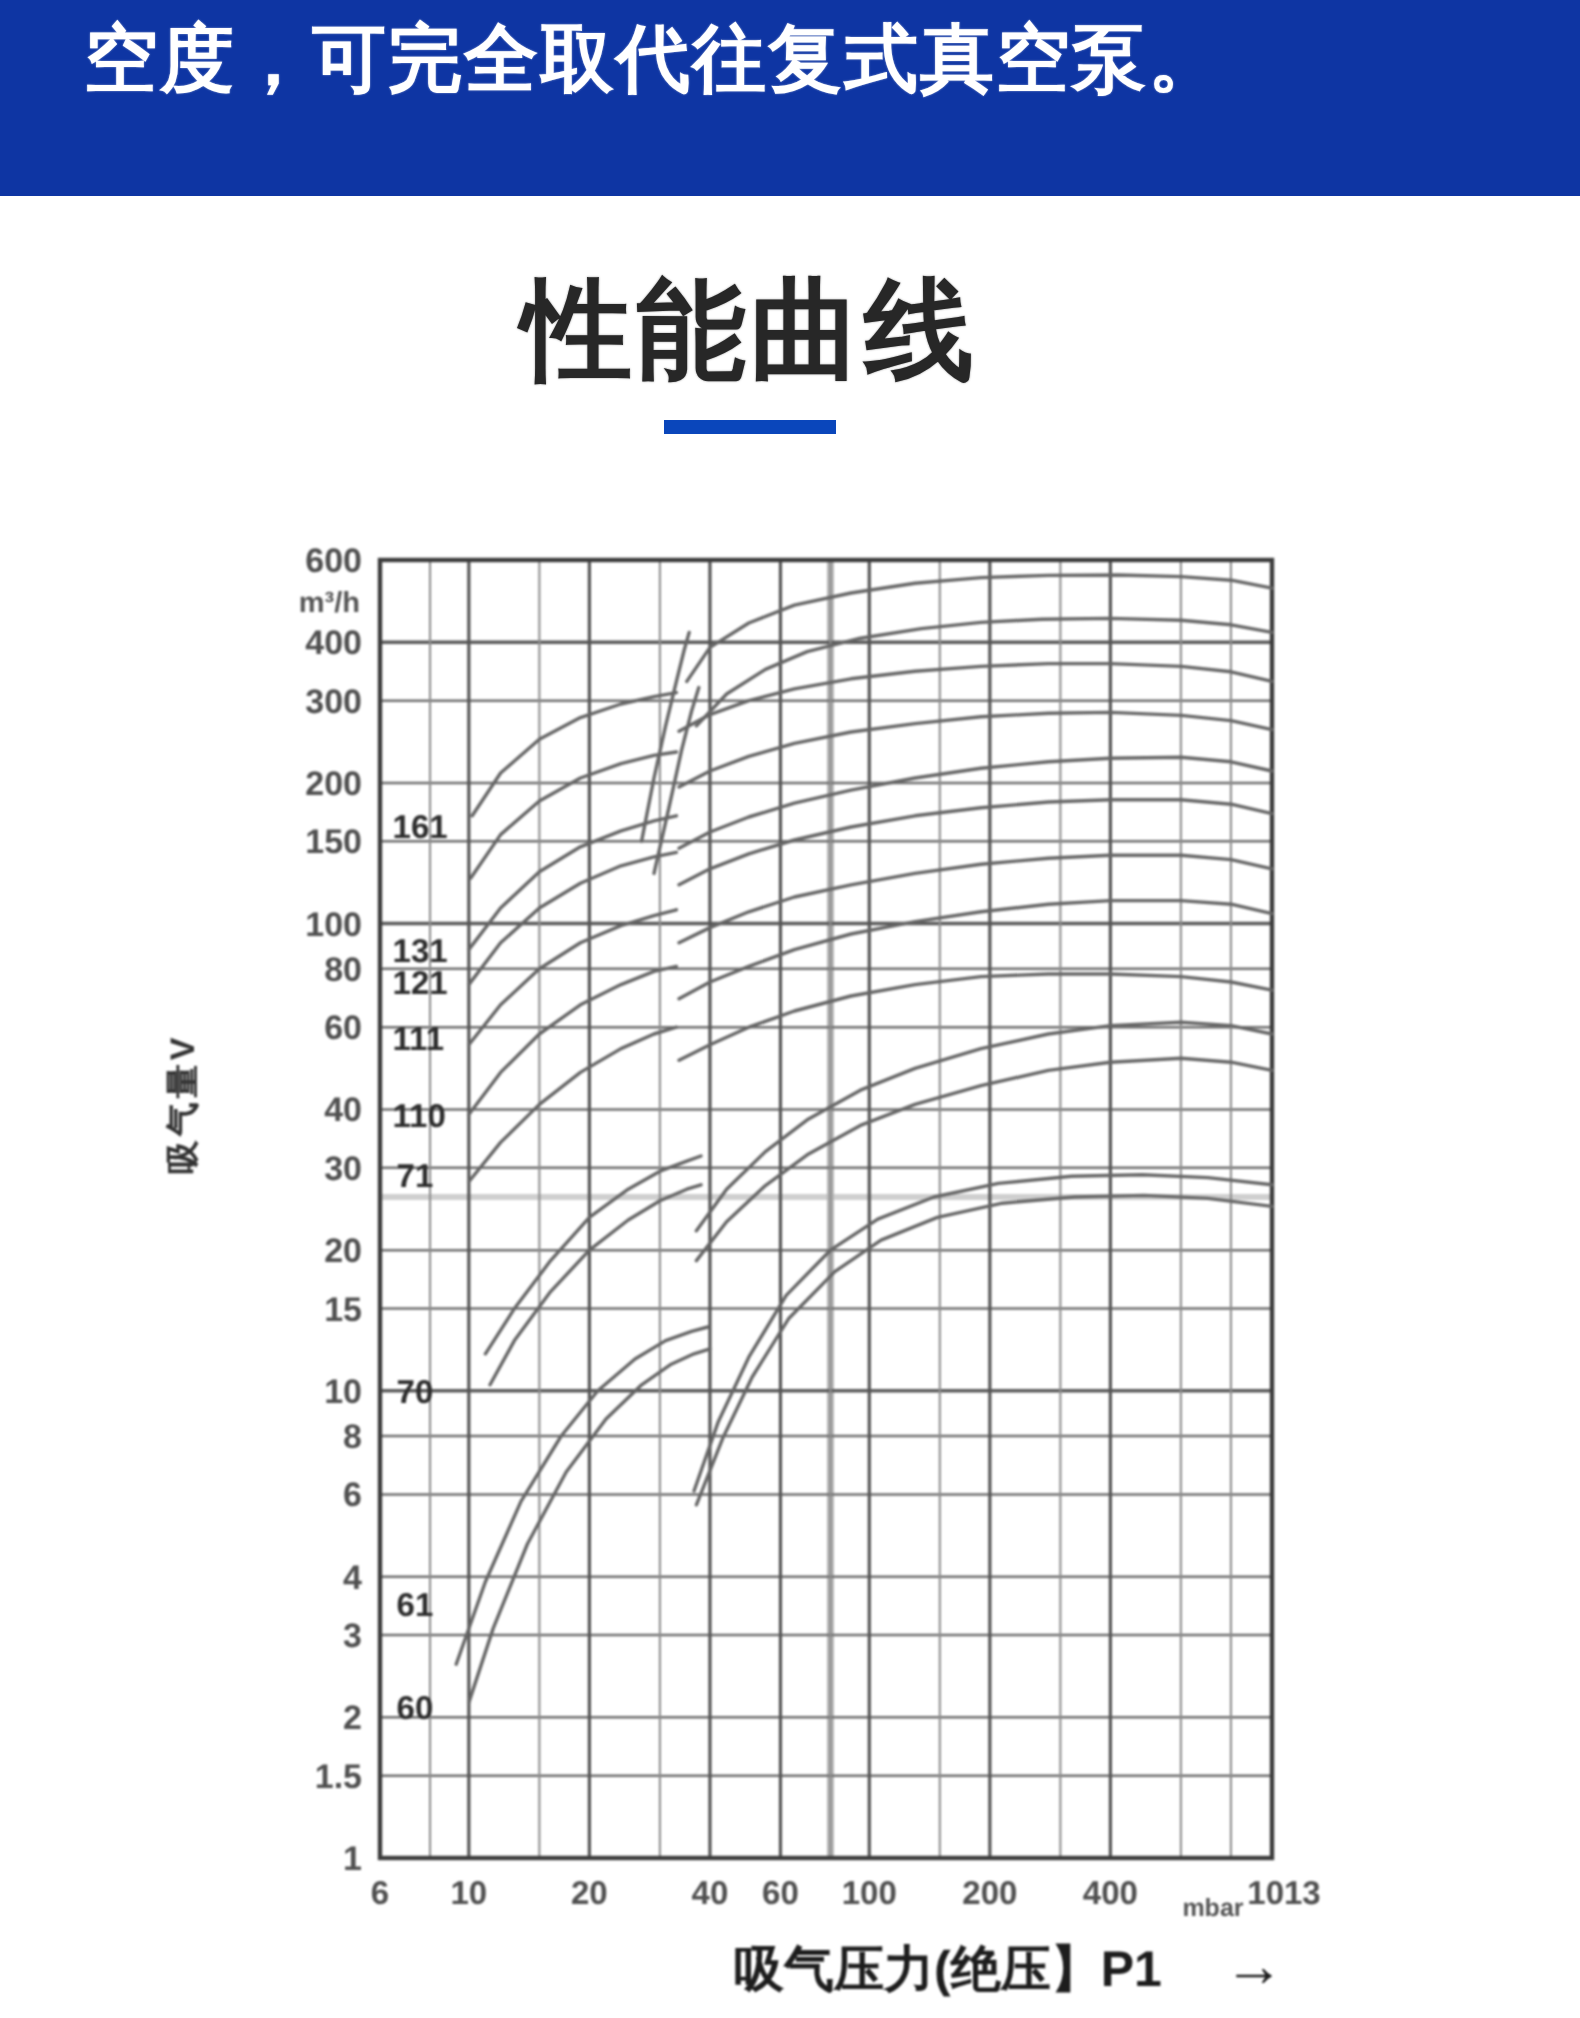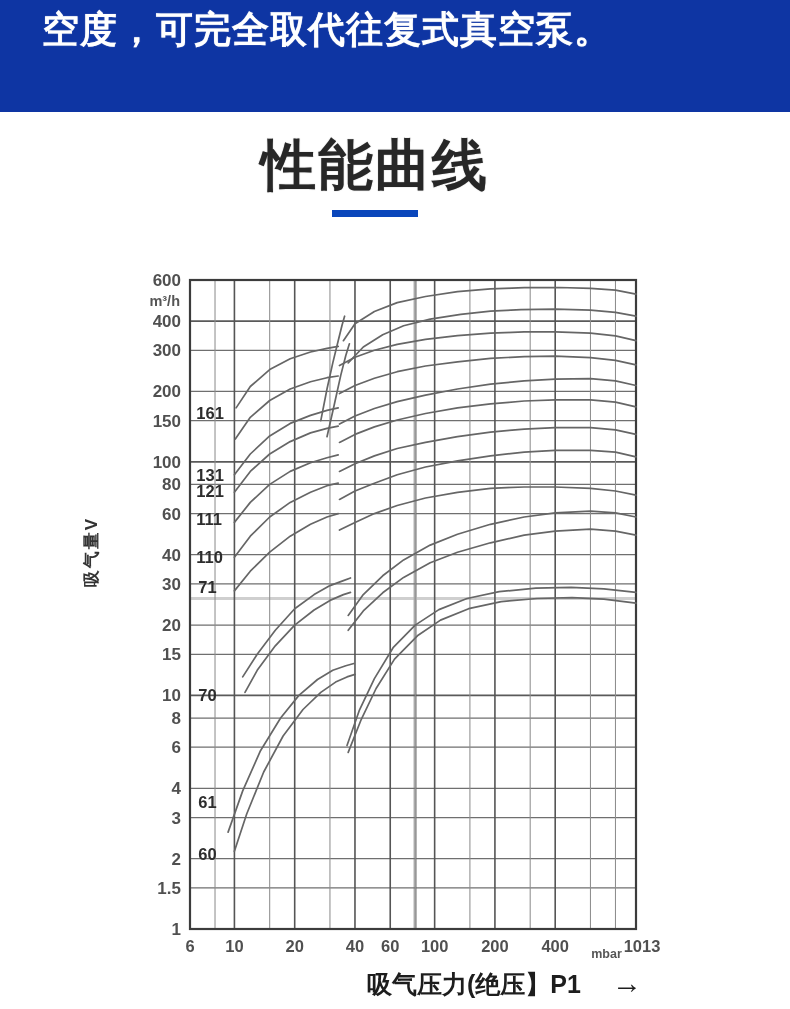--- a/index.html
+++ b/index.html
@@ -1,21 +1,21 @@
 <!DOCTYPE html>
 <html><head>
 <meta charset="utf-8">
 <style>
   html,body{margin:0;padding:0;}
   body{
     width:790px;height:1009px;position:relative;overflow:hidden;
     background:#ffffff;font-family:"Liberation Sans",sans-serif;
   }
   .banner{
-    position:absolute;top:0;left:0;width:790px;height:112px;
+    position:absolute;top:0;left:0;width:790px;height:98px;
     background:#0e35a3;box-sizing:border-box;padding:7px 0 0 42px;
   }
   .banner-text{
     color:#ffffff;font-size:37px;font-weight:700;letter-spacing:1px;
     line-height:1.25;text-shadow:0 0 1px rgba(255,255,255,.6);
   }
   .section-head{
     position:absolute;top:137px;left:0;width:790px;text-align:center;
     transform:translateX(-20px);
   }

